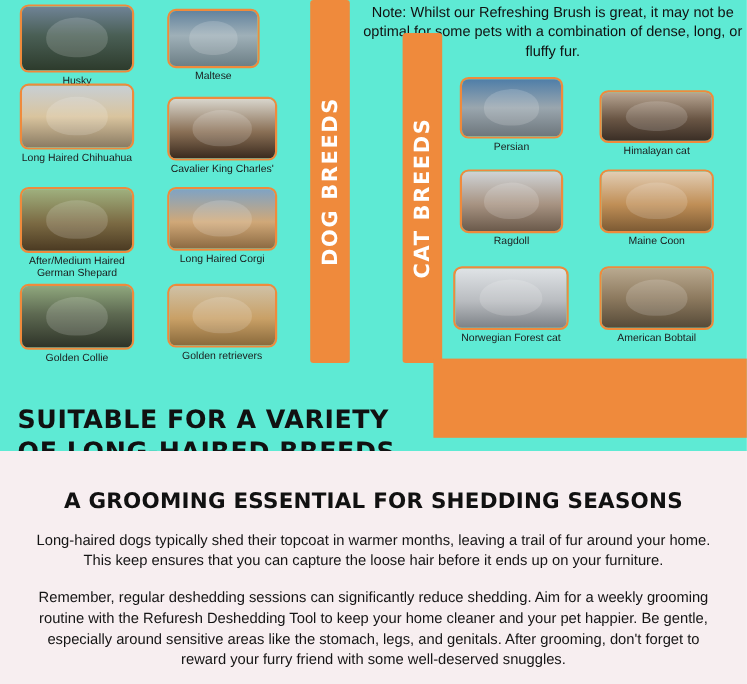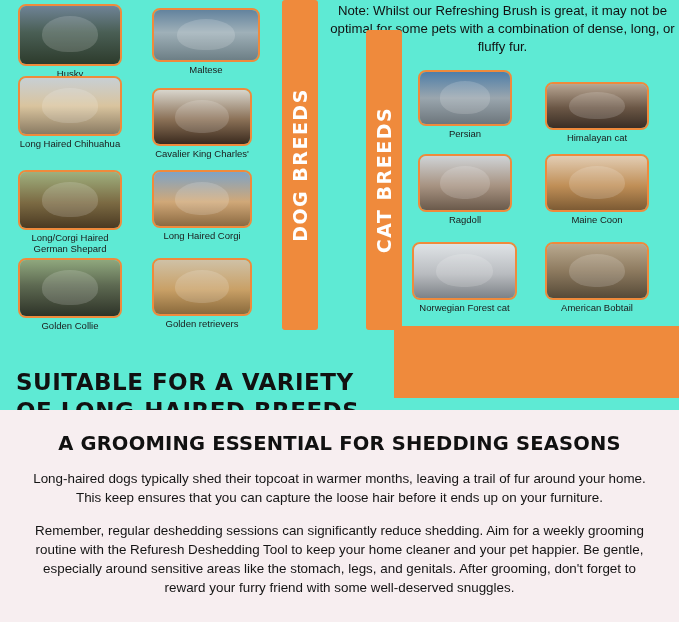--- a/index.html
+++ b/index.html
@@ -111,21 +111,21 @@
   }
 
   
   .bottom {
     position: absolute;
     left: 0;
     top: 410px;
     width: 679px;
     height: 212px;
     background: #f7eef0;
-    padding-top: 12px;
+    padding-top: 24px;
     box-sizing: border-box;
   }
   .bottom-title {
     text-align: center;
     font-family: "DejaVu Sans", sans-serif;
     font-weight: bold;
     font-size: 19.5px;
     color: #111;
     margin: 10px 0 14px 0;
     letter-spacing: 0.2px;
@@ -191,30 +191,30 @@
     <div class="card" style="left:18px; top:76px; width:104px;">
       <div class="photo" style="height:60px;">
           <span class="ph chihuahua"></span>
         </div>
       <div class="caption">Long Haired Chihuahua</div>
     </div>
     <div class="card" style="left:18px; top:170px; width:104px;">
       <div class="photo" style="height:60px;">
           <span class="ph shepard"></span>
         </div>
-      <div class="caption">Long/Corgi Haired German Shepard</div>
+      <div class="caption">After/Medium Haired German Shepard</div>
     </div>
     <div class="card" style="left:18px; top:258px; width:104px;">
       <div class="photo" style="height:60px;">
           <span class="ph collie"></span>
         </div>
       <div class="caption">Golden Collie</div>
     </div>
 
-    <div class="card" style="left:152px; top:8px; width:108px;">
+    <div class="card" style="left:152px; top:8px; width:84px;">
       <div class="photo" style="height:54px;">
           <span class="ph maltese"></span>
         </div>
       <div class="caption">Maltese</div>
     </div>
     <div class="card" style="left:152px; top:88px; width:100px;">
       <div class="photo" style="height:58px;">
           <span class="ph cavalier"></span>
         </div>
       <div class="caption">Cavalier King Charles'</div>

